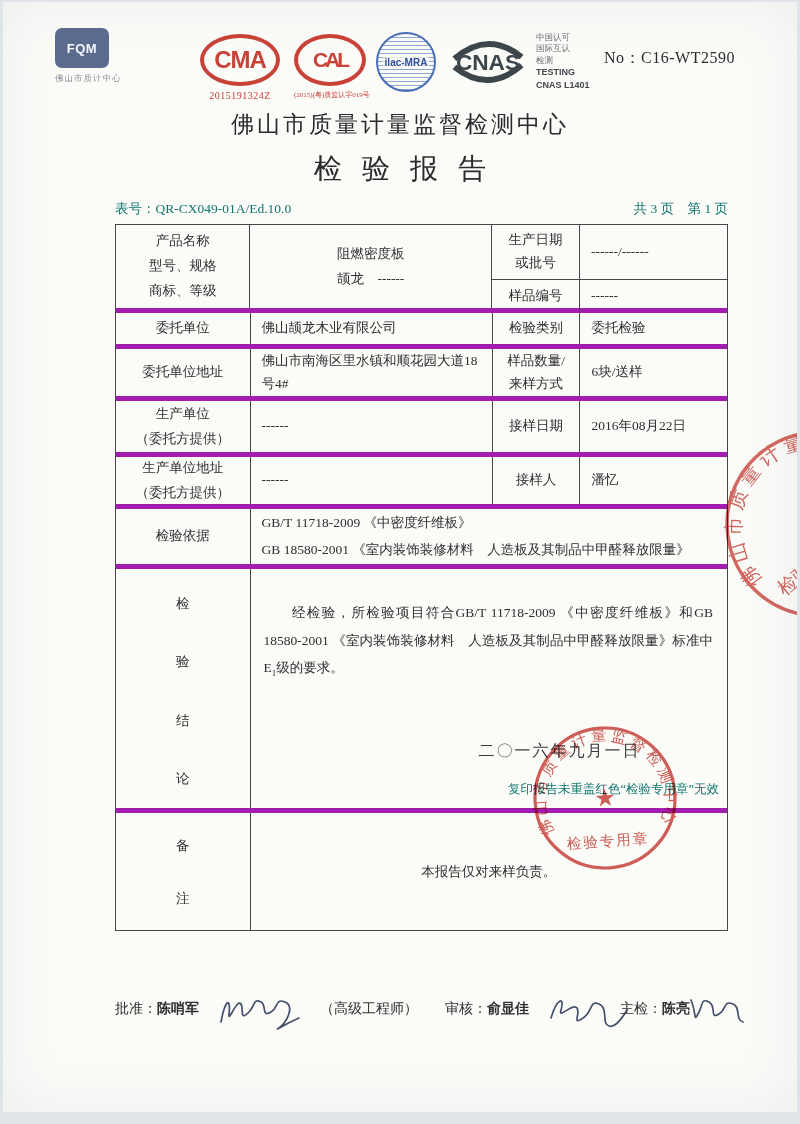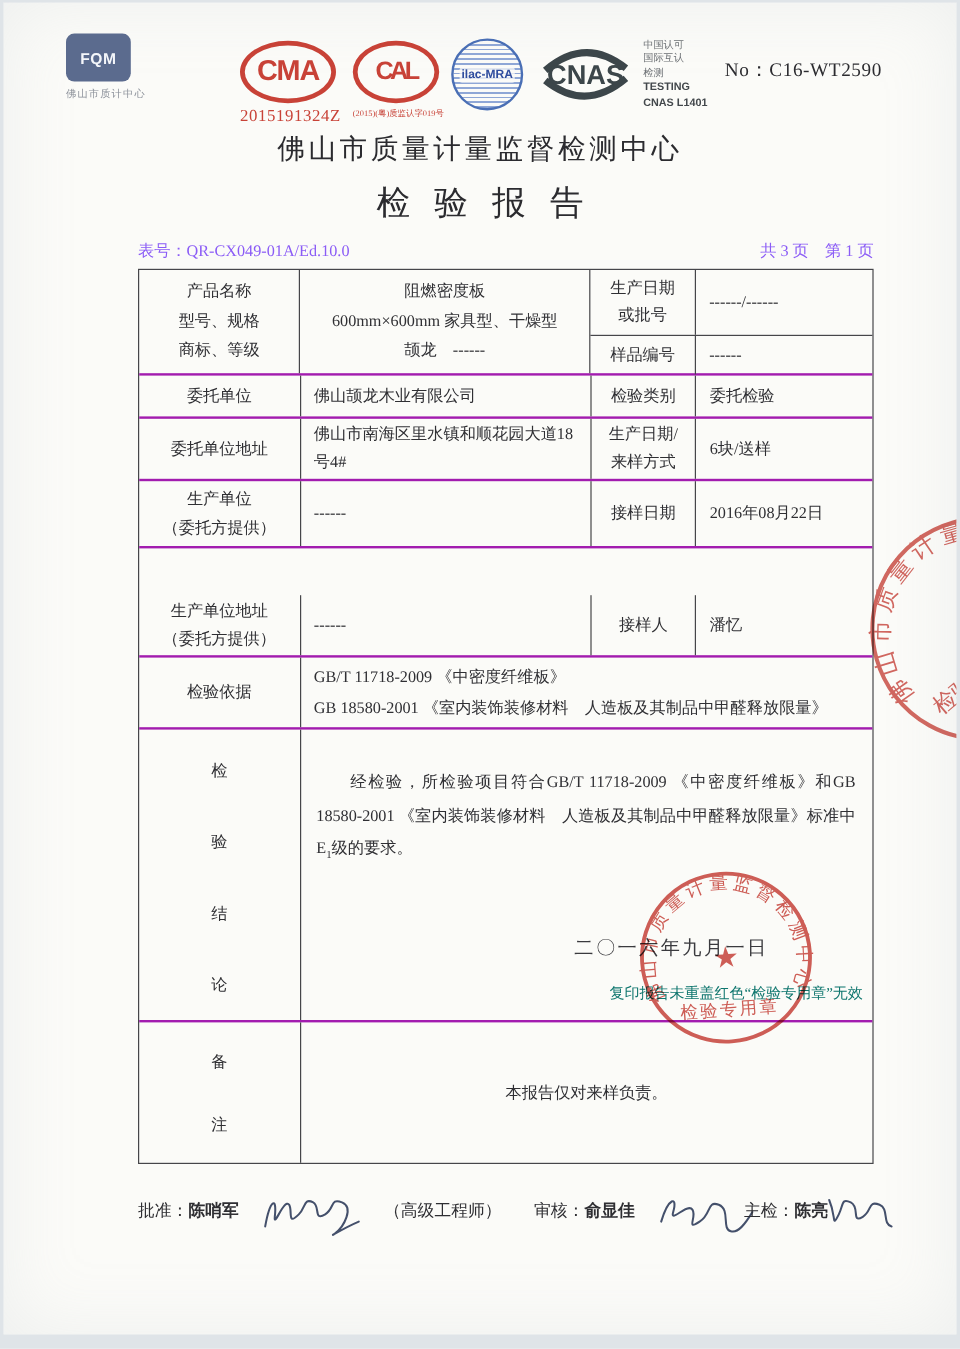--- a/index.html
+++ b/index.html
@@ -21,43 +21,43 @@
   .hdr-item{position:absolute;text-align:center;}
   .fqm-box{width:54px;height:40px;background:#5b6b8e;border-radius:7px;
     display:flex;align-items:center;justify-content:center;
     color:#f4f6fa;font-family:"Liberation Sans",sans-serif;font-weight:bold;font-size:13px;letter-spacing:.5px;}
   .fqm-caption{margin-top:5px;font-size:8.5px;color:#8a8f98;letter-spacing:1px;white-space:nowrap;}
   .redmark{border:4px solid #c84237;border-radius:50%;
     display:flex;align-items:center;justify-content:center;
     color:#c84237;font-family:"Liberation Sans",sans-serif;font-weight:bold;box-sizing:border-box;}
   .cma-mark{width:80px;height:52px;font-size:24px;letter-spacing:-1px;}
   .cal-mark{width:72px;height:52px;font-size:21px;letter-spacing:-3px;}
-  .mark-num{margin-top:4px;font-size:14px;color:#c84237;letter-spacing:.5px;white-space:nowrap;}
+  .mark-num{margin-top:4px;font-size:10px;color:#c84237;letter-spacing:.5px;white-space:nowrap;}
   .mark-num.small{font-size:7px;letter-spacing:0;}
   .ilac-circle{width:60px;height:60px;border-radius:50%;border:2px solid #4a6fb5;box-sizing:border-box;
     background:repeating-linear-gradient(0deg,#8fa7d6 0 1.5px,transparent 1.5px 4px);
     display:flex;align-items:center;justify-content:center;}
   .ilac-text{font-family:"Liberation Sans",sans-serif;font-weight:bold;font-size:10px;color:#2f4d9e;
     background:rgba(251,251,248,.75);padding:1px 2px;border-radius:2px;}
   .cnas-side{font-family:"Liberation Sans",sans-serif;font-size:8.5px;color:#6b6f73;text-align:left;line-height:1.35;}
   .cnas-side .b{font-weight:bold;color:#43484c;font-size:9px;}
   .report-no{position:absolute;font-size:16px;color:#2c2c30;letter-spacing:.5px;}
   
   .org-title{position:absolute;left:0;width:100%;text-align:center;
     font-size:23px;letter-spacing:3px;color:#2b2b2f;}
   .report-title{position:absolute;left:0;width:100%;text-align:center;
     font-size:28px;color:#2b2b2f;}
   .report-title span{letter-spacing:.72em;padding-left:.72em;}
   
   .meta-row{position:absolute;left:112px;width:613px;display:flex;justify-content:space-between;
-    font-size:13.5px;color:#8b5cf6;}
+    font-size:13.5px;color:#0f766e;}
   
   .rpt-table{position:absolute;left:112px;top:222px;width:613px;
     border:1px solid #46464a;box-sizing:border-box;font-size:13.5px;}
-  .trow{display:flex;border-bottom:2px solid #a21caf;box-sizing:border-box;}
+  .trow{display:flex;border-bottom:5px solid #a21caf;box-sizing:border-box;}
   .trow:last-child{border-bottom:none;}
   .tcell{box-sizing:border-box;border-right:1px solid #46464a;
     display:flex;flex-direction:column;justify-content:center;}
   .tcell:last-child{border-right:none;}
   .lbl{align-items:center;text-align:center;line-height:1.85;}
   .val{padding-left:11px;padding-right:6px;line-height:1.8;}
   .cen{align-items:center;text-align:center;}
   .c1{width:135px;}.c2{width:243px;}.c3{width:88px;}.c4{width:147px;}
   .c234{width:478px;}
   .subgrid{width:235px;display:flex;flex-direction:column;}
@@ -146,21 +146,20 @@
   <div class="rpt-table">
 
     <div class="trow" style="height:88px;">
       <div class="tcell c1 lbl">
         <div>产品名称</div>
         <div>型号、规格</div>
         <div>商标、等级</div>
       </div>
       <div class="tcell c2 cen" style="line-height:1.85;">
         <div>阻燃密度板</div>
-        <div>600mm×600mm 家具型、干燥型</div>
         <div>颉龙　------</div>
       </div>
       <div class="subgrid">
         <div class="subrow" style="height:55px;">
           <div class="tcell sc3 lbl" style="line-height:1.7;">
             <div>生产日期</div>
             <div>或批号</div>
           </div>
           <div class="tcell sc4 val dash">------/------</div>
         </div>
@@ -175,37 +174,37 @@
       <div class="tcell c1 lbl">委托单位</div>
       <div class="tcell c2 val">佛山颉龙木业有限公司</div>
       <div class="tcell c3 lbl">检验类别</div>
       <div class="tcell c4 val">委托检验</div>
     </div>
 
     <div class="trow" style="height:52px;">
       <div class="tcell c1 lbl">委托单位地址</div>
       <div class="tcell c2 val" style="line-height:1.7;">佛山市南海区里水镇和顺花园大道18号4#</div>
       <div class="tcell c3 lbl" style="line-height:1.7;">
-        <div>生产日期/</div>
+        <div>样品数量/</div>
         <div>来样方式</div>
       </div>
       <div class="tcell c4 val">6块/送样</div>
     </div>
 
     <div class="trow" style="height:56px;">
       <div class="tcell c1 lbl" style="line-height:1.8;">
         <div>生产单位</div>
         <div>（委托方提供）</div>
       </div>
       <div class="tcell c2 val dash">------</div>
       <div class="tcell c3 lbl">接样日期</div>
       <div class="tcell c4 val">2016年08月22日</div>
     </div>
 
-    <div class="trow" style="height:52px;margin-top:39px;">
+    <div class="trow" style="height:52px;">
       <div class="tcell c1 lbl" style="line-height:1.8;">
         <div>生产单位地址</div>
         <div>（委托方提供）</div>
       </div>
       <div class="tcell c2 val dash">------</div>
       <div class="tcell c3 lbl">接样人</div>
       <div class="tcell c4 val">潘忆</div>
     </div>
 
 

